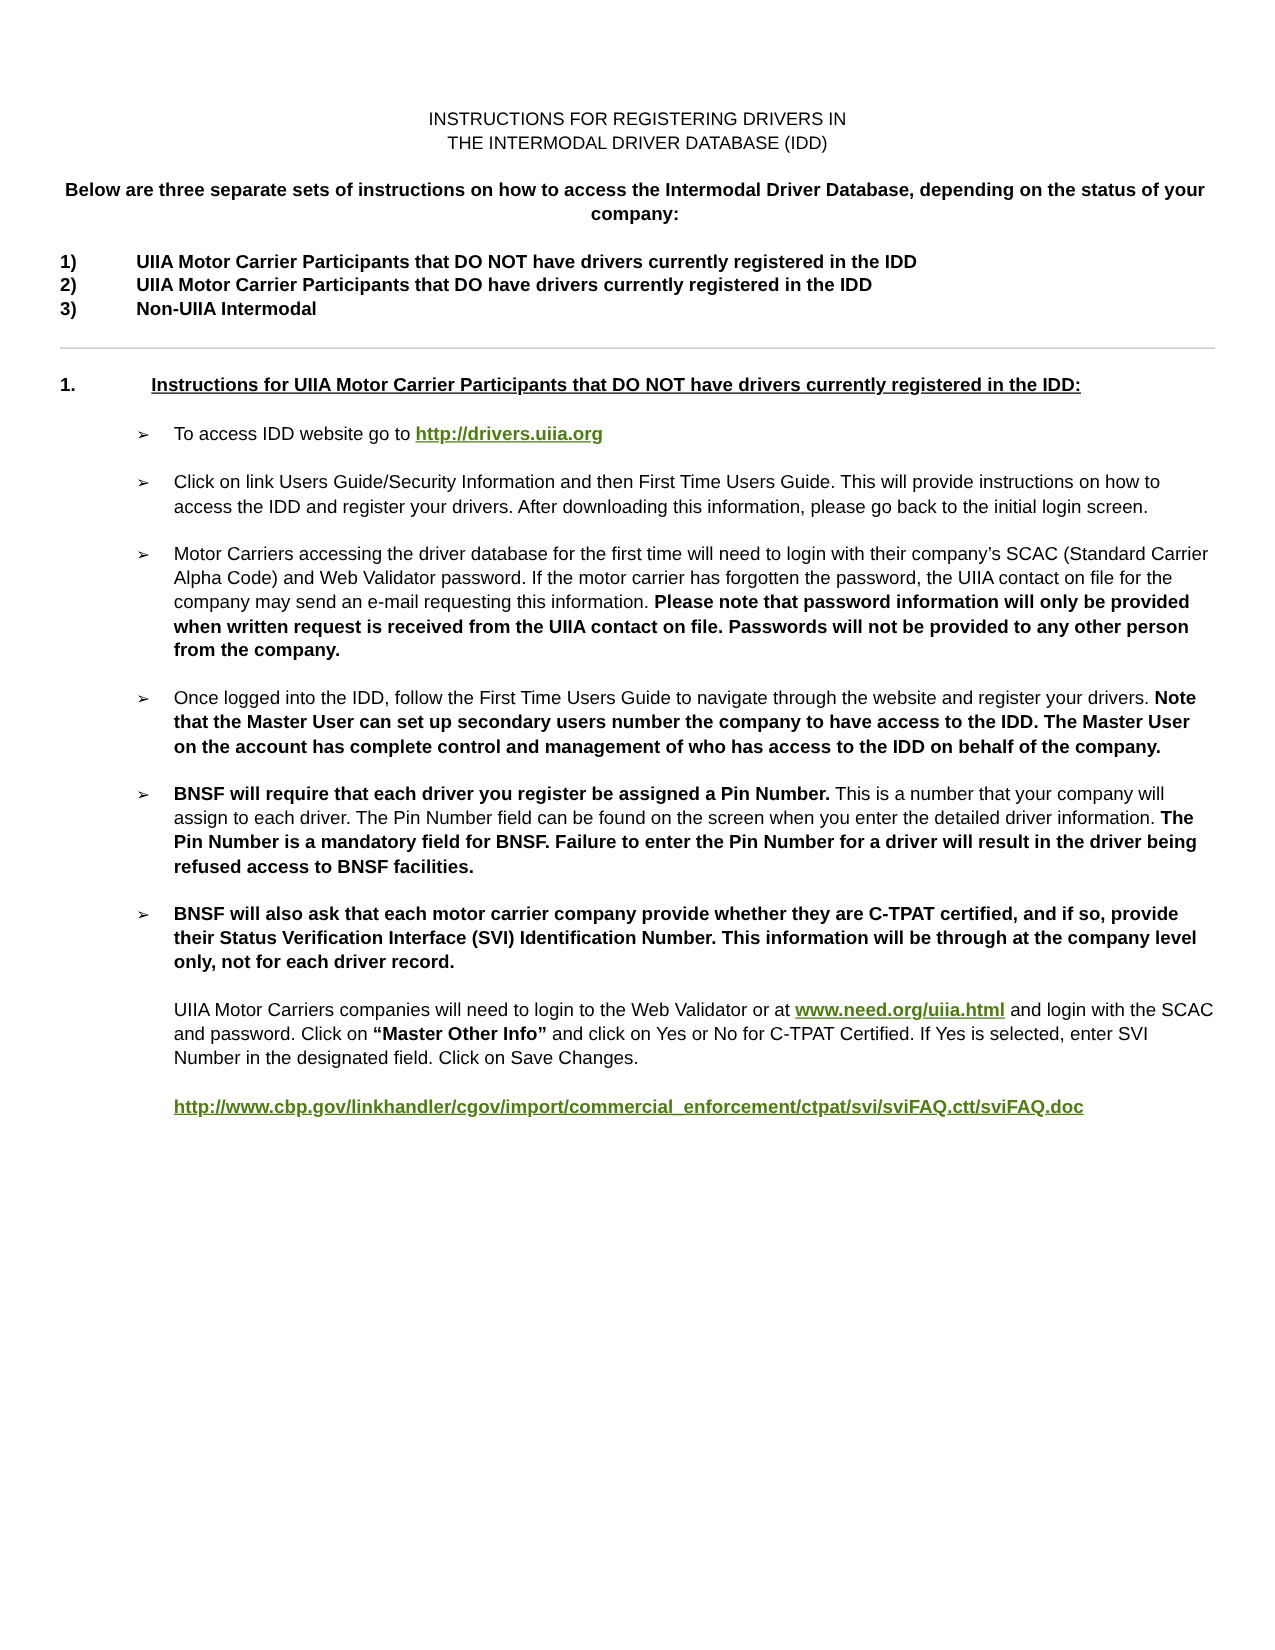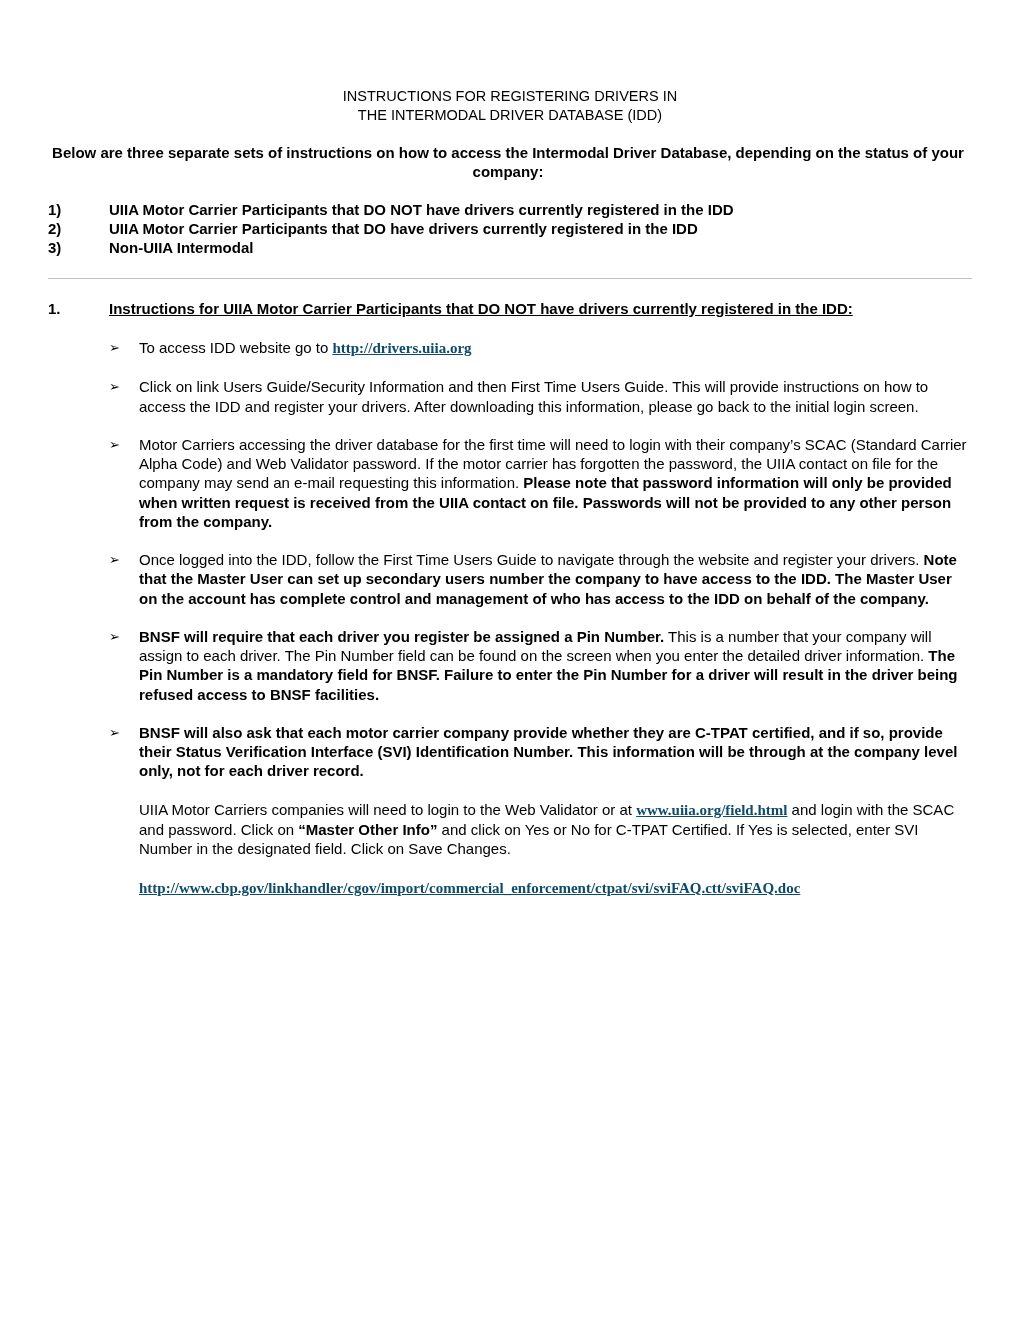--- a/index.html
+++ b/index.html
@@ -23,28 +23,28 @@
     .toc-num { width: 61px; }
     .rule {
       position: absolute; left: 0; top: 278px; width: 924px; height: 0;
       border-top: 1.5px solid #c0c0c0;
     }
     .section-head {
       position: absolute; left: 0; top: 299px; width: 924px;
       font-weight: bold; display: flex;
     }
     .section-head .num { width: 61px; }
-    .section-head .txt { text-decoration: underline; }
+    .section-head .txt { text-decoration: underline; margin-left: 12px; }
     .bullets { position: absolute; left: 61px; top: 338px; width: 864px; }
     .bullet { position: relative; padding-left: 30px; margin-bottom: 19.2px; }
     .bullet .arrow {
       position: absolute; left: 0; top: 0; font-size: 13px; width: 20px;
     }
     .b { font-weight: bold; }
-    a, .link { color: #0c4a6e; text-decoration: underline; font-weight: bold; font-family: Liberation Serif, serif; }
+    a, .link { color: #4d7c0f; text-decoration: underline; font-weight: bold; }
     .sub { padding-left: 30px; margin-bottom: 19.2px; }
   </style>
 </head>
 <body>
 
 <div class="page">
   <div class="title">
     <div>INSTRUCTIONS FOR REGISTERING DRIVERS IN</div>
     <div>THE INTERMODAL DRIVER DATABASE (IDD)</div>
   </div>
@@ -98,20 +98,20 @@
       <span class="arrow">➢</span>
       <span class="b">BNSF will require that each driver you register be assigned a Pin Number.</span><span>  This is a number that your company will assign to each driver.  The Pin Number field can be found on the screen when you enter the detailed driver information.  </span><span class="b">The Pin Number is a mandatory field for BNSF.  Failure to enter the Pin Number for a driver will result in the driver being refused access to BNSF facilities.</span>
     </div>
 
     <div class="bullet">
       <span class="arrow">➢</span>
       <span class="b">BNSF will also ask that each motor carrier company provide whether they are C-TPAT certified, and if so, provide their Status Verification Interface (SVI) Identification Number.  This information will be through at the company level only, not for each driver record.</span>
     </div>
 
     <div class="sub">
-      <span>UIIA Motor Carriers companies will need to login to the Web Validator or at </span><a class="link">www.uiia.org/field.html</a><span> and login with the SCAC and password.  Click on </span><span class="b">“Master Other Info”</span><span> and click on Yes or No for C-TPAT Certified.  If Yes is selected, enter SVI Number in the designated field.  Click on Save Changes.</span>
+      <span>UIIA Motor Carriers companies will need to login to the Web Validator or at </span><a class="link">www.need.org/uiia.html</a><span> and login with the SCAC and password.  Click on </span><span class="b">“Master Other Info”</span><span> and click on Yes or No for C-TPAT Certified.  If Yes is selected, enter SVI Number in the designated field.  Click on Save Changes.</span>
     </div>
 
     <div class="sub">
       <a class="link">http://www.cbp.gov/linkhandler/cgov/import/commercial_enforcement/ctpat/svi/sviFAQ.ctt/sviFAQ.doc</a>
     </div>
   </div>
 </div>
 
 </body></html>

